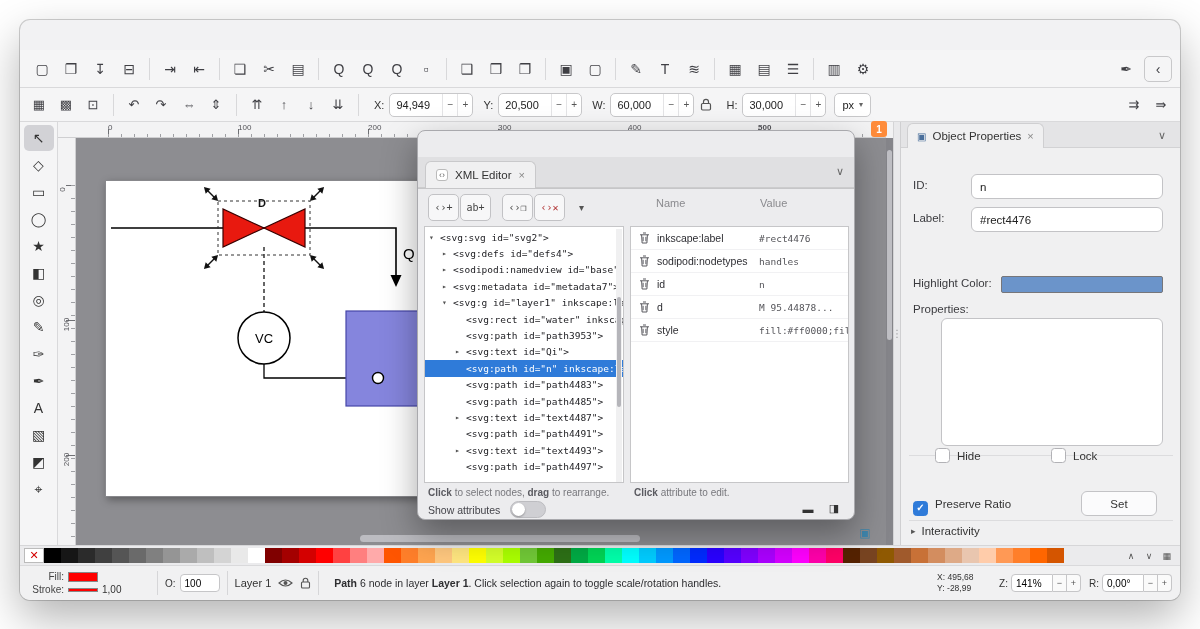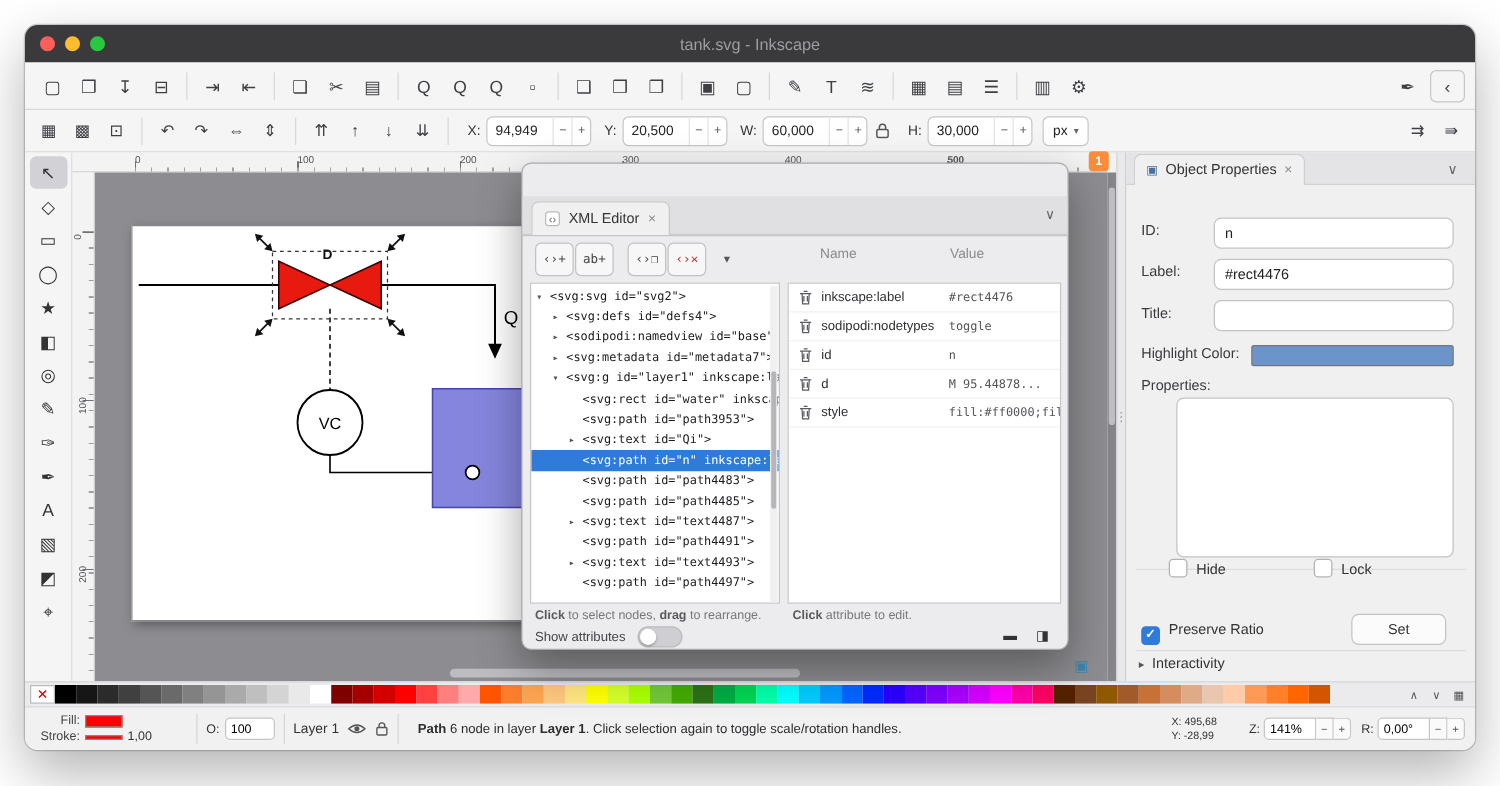--- a/index.html
+++ b/index.html
@@ -132,26 +132,20 @@
 .zr-input{width:42px;height:18px;border:1px solid #c6c6c8;border-radius:4px 0 0 4px;background:#fff;font-size:10px;padding:0 4px;font-family:inherit;outline:none;}
 .zr-btn{width:14px;height:18px;border:1px solid #c6c6c8;border-left:none;background:#fafafa;font-size:9px;color:#555;padding:0;}
 .zr-btn.last{border-radius:0 4px 4px 0;}
 </style>
 </head>
 <body>
 
 <div id="app" data-name="screenshot-root">
 <div id="win" data-name="inkscape-window">
 
-  <div class="titlebar" data-name="titlebar">
-    <span class="tl-dot" style="left: 12px; background: rgb(255, 95, 87);" data-name="close-window-button"></span>
-    <span class="tl-dot" style="left: 32px; background: rgb(254, 188, 46);" data-name="minimize-window-button"></span>
-    <span class="tl-dot" style="left: 52px; background: rgb(40, 200, 64);" data-name="maximize-window-button"></span>
-    <span class="title" data-name="window-title">tank.svg - Inkscape</span>
-  </div>
 
   <div class="commands-bar" data-name="commands-bar">
     <div class="cb-items" data-name="commands-bar-items">
           <button class="tb-btn" data-name="new-document-button">
             <span class="glyph" data-name="new-document-icon">▢</span>
           </button>
           <button class="tb-btn" data-name="open-document-button">
             <span class="glyph" data-name="open-document-icon">❐</span>
           </button>
           <button class="tb-btn" data-name="save-document-button">
@@ -447,24 +441,20 @@
     </div>
 
     <div class="prop-row" style="top:52px" data-name="id-row">
       <span class="prop-label" data-name="id-label">ID:</span>
       <input class="prop-input" data-name="id-input" value="n" style="">
     </div>
     <div class="prop-row" style="top:85px" data-name="label-row">
       <span class="prop-label" data-name="label-label">Label:</span>
       <input class="prop-input" data-name="label-input" value="#rect4476" style="">
     </div>
-    <div class="prop-row" style="top:118px" data-name="title-row">
-      <span class="prop-label" data-name="title-label">Title:</span>
-      <input class="prop-input" data-name="title-input" value="" style="">
-    </div>
     <div class="prop-row" style="top:150px" data-name="highlight-row">
       <span class="prop-label" data-name="highlight-color-label">Highlight Color:</span>
       <button class="hl-swatch" data-name="highlight-color-swatch" style="background: rgb(107, 148, 202);"></button>
     </div>
     <div class="prop-row" style="top:176px" data-name="description-label-row">
       <span class="prop-label" data-name="description-label">Properties:</span>
     </div>
     <textarea class="desc-area" data-name="description-textarea" style=""></textarea>
     <div class="dock-sep" style="top:333px" data-name="separator"></div>
     <div class="prop-row" style="top:321px" data-name="visibility-row">
@@ -597,21 +587,21 @@
               <span class="aval" data-name="attribute-value">#rect4476</span>
             </div>
             <div class="arow" data-name="attribute-row">
               <button class="adel" data-name="delete-attribute-button">
                 <svg data-name="trash-icon" width="11" height="12" viewBox="0 0 11 12">
                   <path d="M1 2.8h9M4 1h3M2.6 2.8l.5 8.2h4.8l.5-8.2" fill="none" stroke="#5a5a60" stroke-width="1"></path>
                   <path d="M4.1 4.8v4.4M6.9 4.8v4.4" stroke="#5a5a60" stroke-width="1" fill="none"></path>
                 </svg>
               </button>
               <span class="aname" data-name="attribute-name">sodipodi:nodetypes</span>
-              <span class="aval" data-name="attribute-value">toggle</span>
+              <span class="aval" data-name="attribute-value">handles</span>
             </div>
             <div class="arow" data-name="attribute-row">
               <button class="adel" data-name="delete-attribute-button">
                 <svg data-name="trash-icon" width="11" height="12" viewBox="0 0 11 12">
                   <path d="M1 2.8h9M4 1h3M2.6 2.8l.5 8.2h4.8l.5-8.2" fill="none" stroke="#5a5a60" stroke-width="1"></path>
                   <path d="M4.1 4.8v4.4M6.9 4.8v4.4" stroke="#5a5a60" stroke-width="1" fill="none"></path>
                 </svg>
               </button>
               <span class="aname" data-name="attribute-name">id</span>
               <span class="aval" data-name="attribute-value">n</span>

